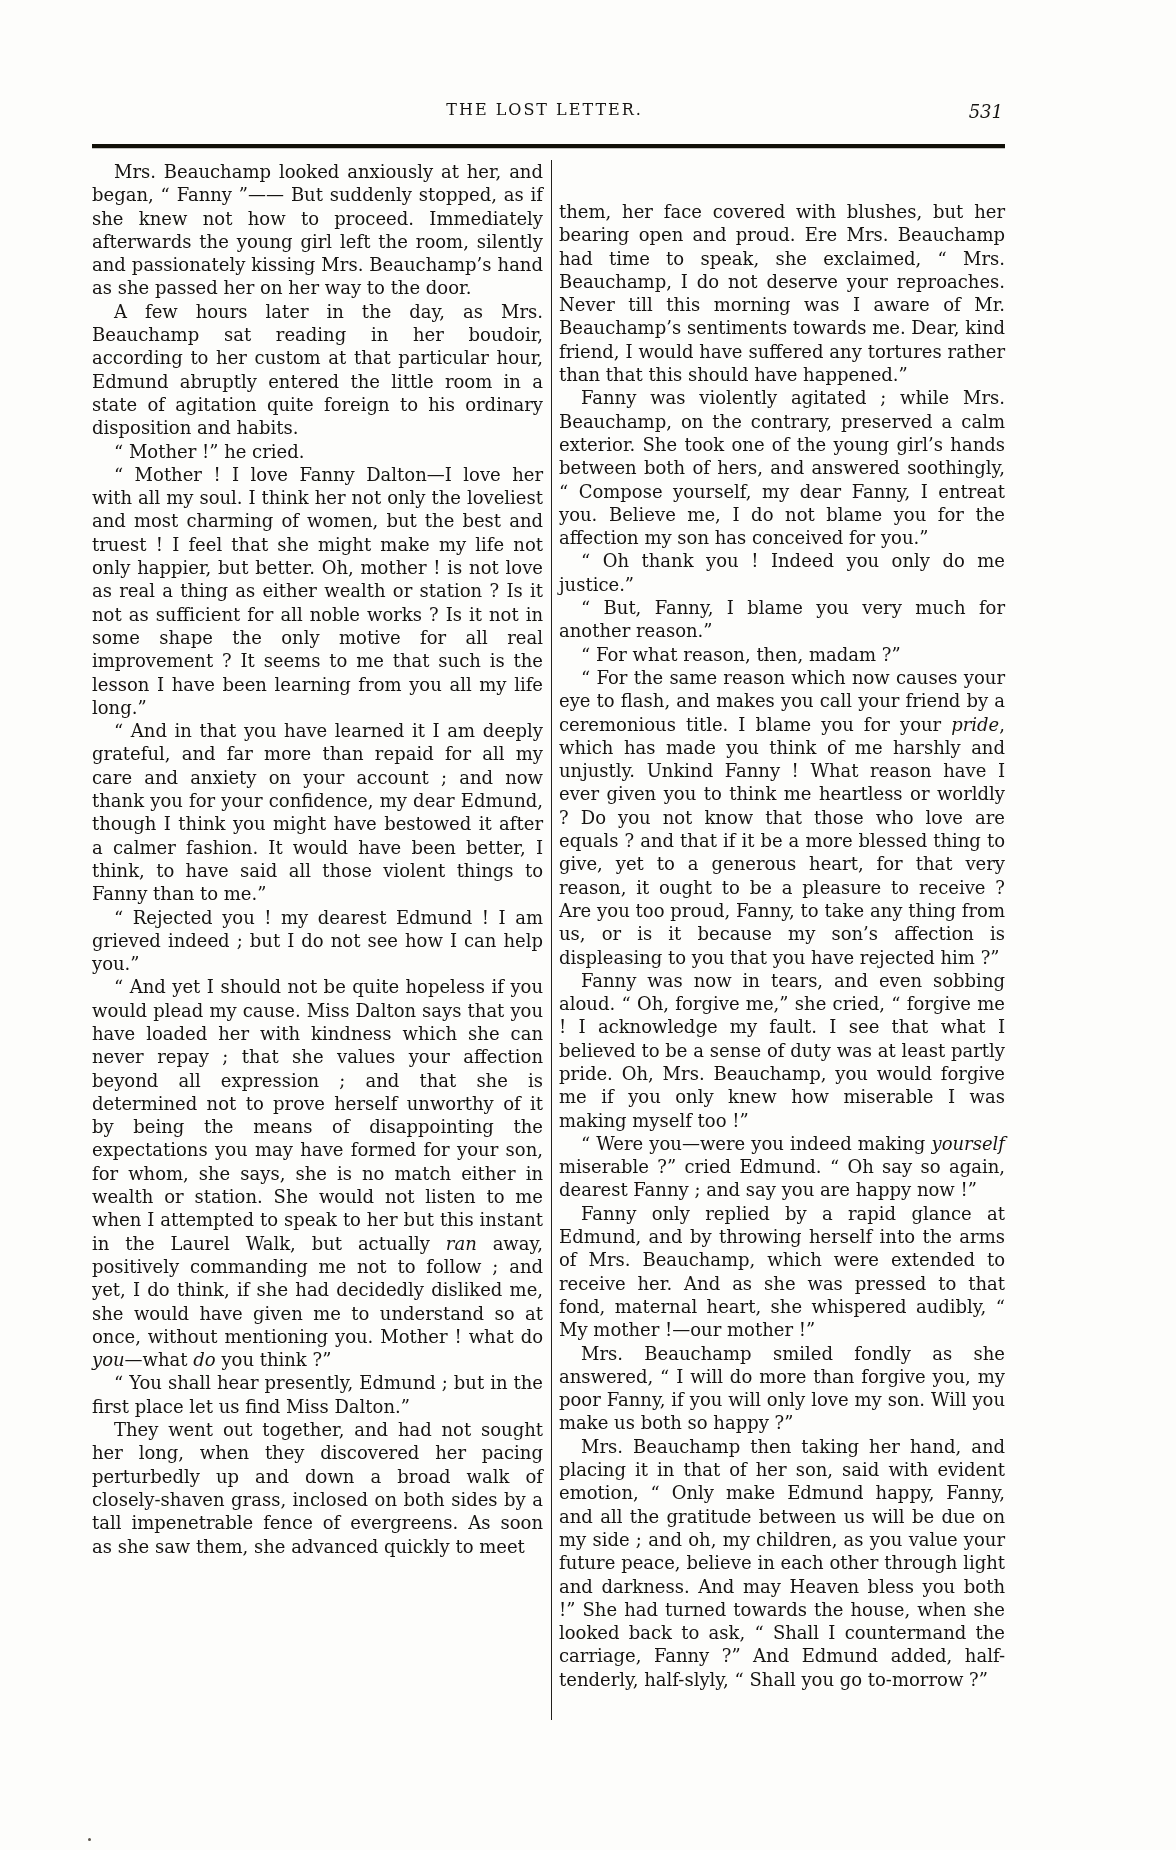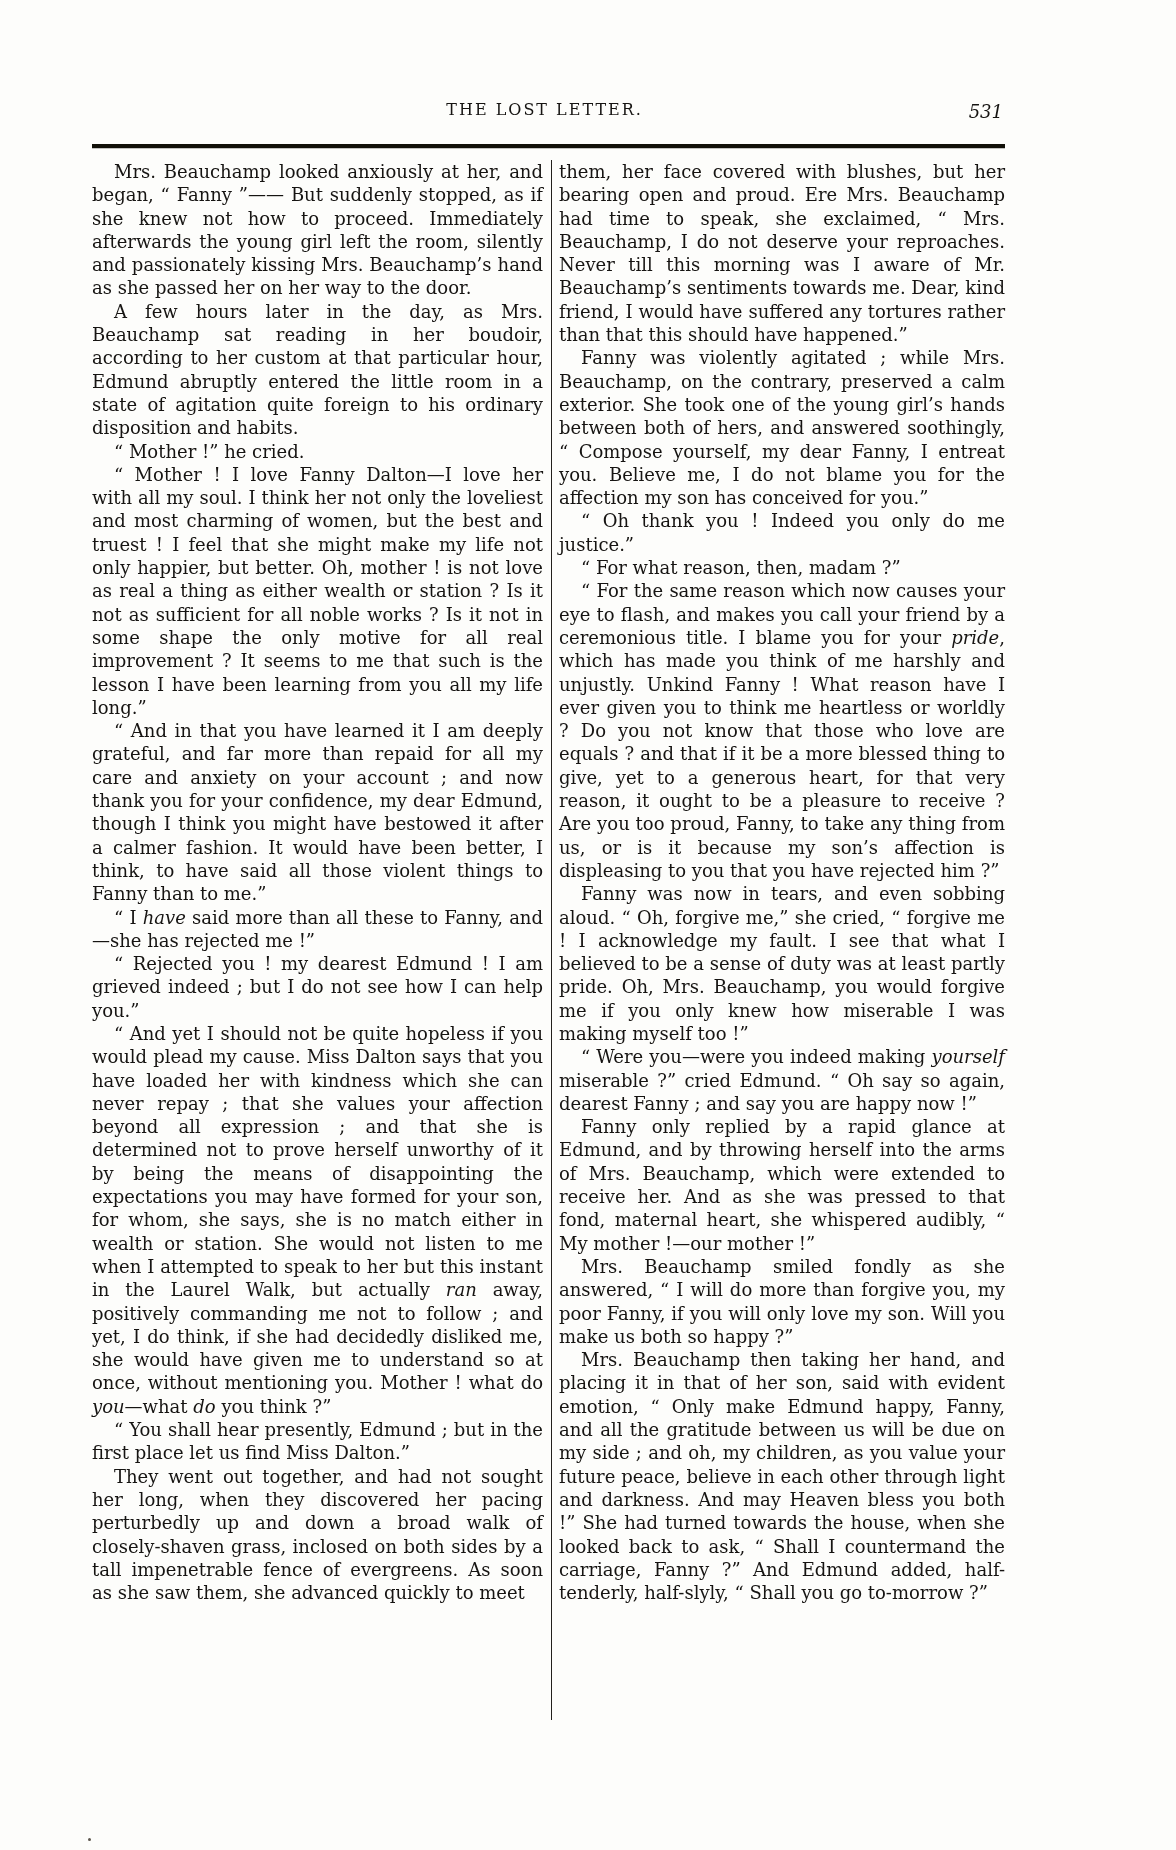--- a/index.html
+++ b/index.html
@@ -52,21 +52,21 @@
     min-height: 1560px;
     display: flex;
     align-items: stretch;
   }
   .column {
     font-size: 18px;
     line-height: 23.3px;
     text-align: justify;
   }
   .column-left  { width: 451px; }
-  .column-right { width: 446px; }
+  .column-right { width: 446px; margin-top: 40px; }
   .column-divider {
     width: 1px;
     background: #23201c;
     margin-left: 8px;
     margin-right: 7px;
   }
   .para { margin: 0; text-indent: 0; }
   .para.indent { text-indent: 22px; }
   .para i { }
   .artifact-dot {
@@ -86,31 +86,31 @@
     <span class="page-number">531</span>
   </header>
   <div class="header-rule"></div>
   <main class="columns">
     <section class="column column-left">
         <p class="para indent">Mrs. Beauchamp looked anxiously at her, and began, “ Fanny ”—— But suddenly stopped, as if she knew not how to proceed. Immediately afterwards the young girl left the room, silently and passionately kissing Mrs. Beauchamp’s hand as she passed her on her way to the door.</p>
         <p class="para indent">A few hours later in the day, as Mrs. Beauchamp sat reading in her boudoir, according to her custom at that particular hour, Edmund abruptly entered the little room in a state of agitation quite foreign to his ordinary disposition and habits.</p>
         <p class="para indent">“ Mother !” he cried.</p>
         <p class="para indent">“ Mother ! I love Fanny Dalton—I love her with all my soul. I think her not only the loveliest and most charming of women, but the best and truest ! I feel that she might make my life not only happier, but better. Oh, mother ! is not love as real a thing as either wealth or station ? Is it not as sufficient for all noble works ? Is it not in some shape the only motive for all real improvement ? It seems to me that such is the lesson I have been learning from you all my life long.”</p>
         <p class="para indent">“ And in that you have learned it I am deeply grateful, and far more than repaid for all my care and anxiety on your account ; and now thank you for your confidence, my dear Edmund, though I think you might have bestowed it after a calmer fashion. It would have been better, I think, to have said all those violent things to Fanny than to me.”</p>
-        <p class="para indent">“ I <i>have</i> said more than all these to Fanny, and—she has rejected me !”</p>
         <p class="para indent">“ Rejected you ! my dearest Edmund ! I am grieved indeed ; but I do not see how I can help you.”</p>
         <p class="para indent">“ And yet I should not be quite hopeless if you would plead my cause. Miss Dalton says that you have loaded her with kindness which she can never repay ; that she values your affection beyond all expression ; and that she is determined not to prove herself unworthy of it by being the means of disappointing the expectations you may have formed for your son, for whom, she says, she is no match either in wealth or station. She would not listen to me when I attempted to speak to her but this instant in the Laurel Walk, but actually <i>ran</i> away, positively commanding me not to follow ; and yet, I do think, if she had decidedly disliked me, she would have given me to understand so at once, without mentioning you. Mother ! what do <i>you</i>—what <i>do</i> you think ?”</p>
         <p class="para indent">“ You shall hear presently, Edmund ; but in the first place let us find Miss Dalton.”</p>
         <p class="para indent">They went out together, and had not sought her long, when they discovered her pacing perturbedly up and down a broad walk of closely-shaven grass, inclosed on both sides by a tall impenetrable fence of evergreens. As soon as she saw them, she advanced quickly to meet</p>
       </section>
     <div class="column-divider"></div>
     <section class="column column-right">
         <p class="para">them, her face covered with blushes, but her bearing open and proud. Ere Mrs. Beauchamp had time to speak, she exclaimed, “ Mrs. Beauchamp, I do not deserve your reproaches. Never till this morning was I aware of Mr. Beauchamp’s sentiments towards me. Dear, kind friend, I would have suffered any tortures rather than that this should have happened.”</p>
         <p class="para indent">Fanny was violently agitated ; while Mrs. Beauchamp, on the contrary, preserved a calm exterior. She took one of the young girl’s hands between both of hers, and answered soothingly, “ Compose yourself, my dear Fanny, I entreat you. Believe me, I do not blame you for the affection my son has conceived for you.”</p>
         <p class="para indent">“ Oh thank you ! Indeed you only do me justice.”</p>
+        <p class="para indent">“ But, Fanny, I blame you very much for another reason.”</p>
         <p class="para indent">“ For what reason, then, madam ?”</p>
         <p class="para indent">“ For the same reason which now causes your eye to flash, and makes you call your friend by a ceremonious title. I blame you for your <i>pride</i>, which has made you think of me harshly and unjustly. Unkind Fanny ! What reason have I ever given you to think me heartless or worldly ? Do you not know that those who love are equals ? and that if it be a more blessed thing to give, yet to a generous heart, for that very reason, it ought to be a pleasure to receive ? Are you too proud, Fanny, to take any thing from us, or is it because my son’s affection is displeasing to you that you have rejected him ?”</p>
         <p class="para indent">Fanny was now in tears, and even sobbing aloud. “ Oh, forgive me,” she cried, “ forgive me ! I acknowledge my fault. I see that what I believed to be a sense of duty was at least partly pride. Oh, Mrs. Beauchamp, you would forgive me if you only knew how miserable I was making myself too !”</p>
         <p class="para indent">“ Were you—were you indeed making <i>yourself</i> miserable ?” cried Edmund. “ Oh say so again, dearest Fanny ; and say you are happy now !”</p>
         <p class="para indent">Fanny only replied by a rapid glance at Edmund, and by throwing herself into the arms of Mrs. Beauchamp, which were extended to receive her. And as she was pressed to that fond, maternal heart, she whispered audibly, “ My mother !—our mother !”</p>
         <p class="para indent">Mrs. Beauchamp smiled fondly as she answered, “ I will do more than forgive you, my poor Fanny, if you will only love my son. Will you make us both so happy ?”</p>
         <p class="para indent">Mrs. Beauchamp then taking her hand, and placing it in that of her son, said with evident emotion, “ Only make Edmund happy, Fanny, and all the gratitude between us will be due on my side ; and oh, my children, as you value your future peace, believe in each other through light and darkness. And may Heaven bless you both !” She had turned towards the house, when she looked back to ask, “ Shall I countermand the carriage, Fanny ?” And Edmund added, half-tenderly, half-slyly, “ Shall you go to-morrow ?”</p>
       </section>
   </main>
 </div>

